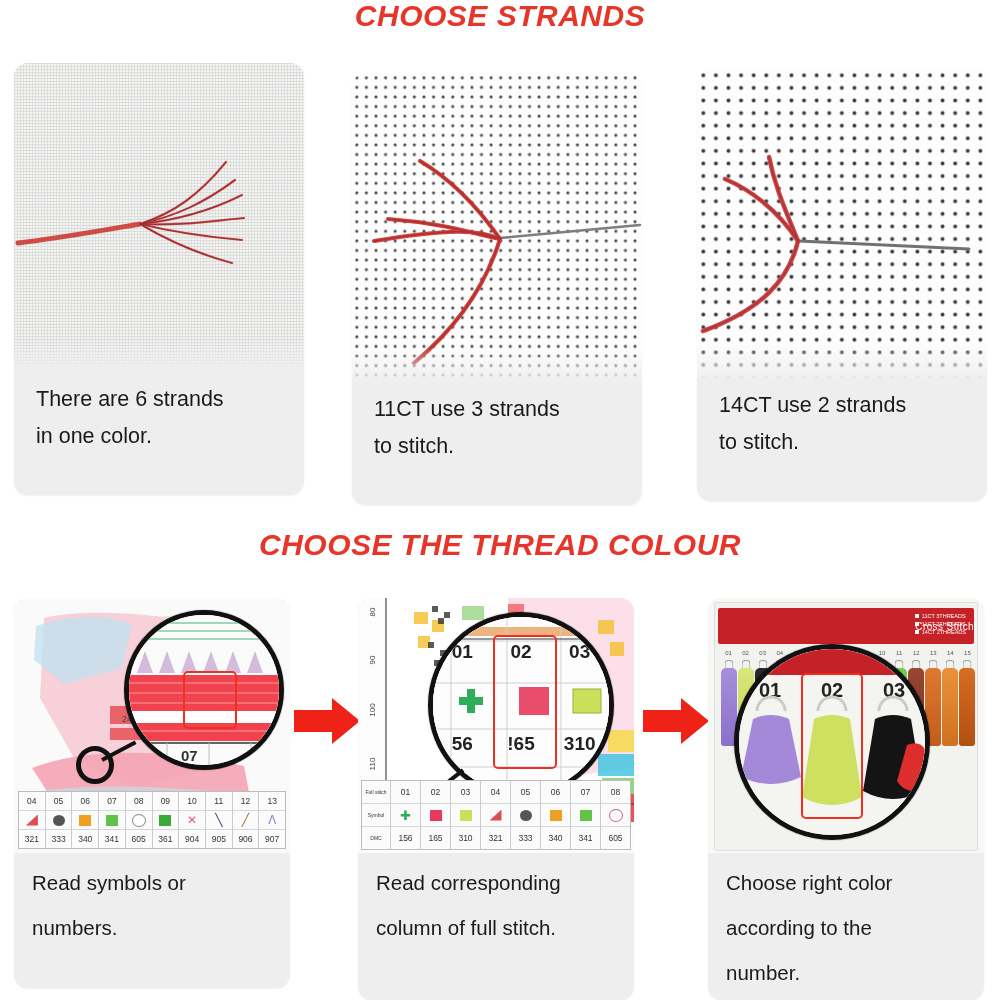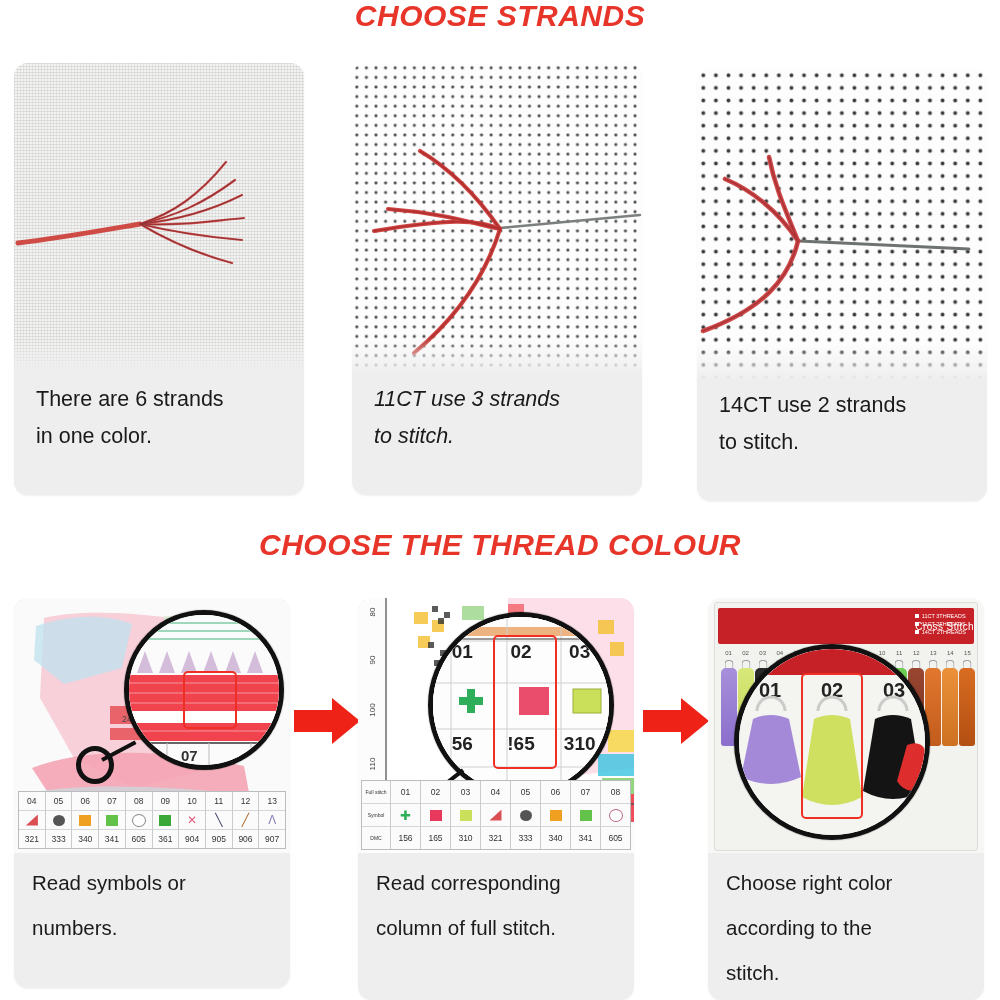--- a/index.html
+++ b/index.html
@@ -40,21 +40,21 @@
     position: absolute;
     left: 22px; right: 14px;
     color: #1a1a1a;
     font-size: 21.5px;
     line-height: 37px;
     font-family: "Liberation Sans", sans-serif;
   }
 
   
   #card-strands  { left: 14px;  top: 63px;  width: 290px; height: 432px; }
-  #card-11ct     { left: 352px; top: 63px;  width: 290px; height: 432px; font-style: italic; }
+  #card-11ct     { left: 352px; top: 73px;  width: 290px; height: 432px; }
   #card-14ct     { left: 697px; top: 69px;  width: 290px; height: 432px; }
   #card-strands .photo, #card-11ct .photo, #card-14ct .photo { height: 310px; }
   #card-strands .caption, #card-11ct .caption, #card-14ct .caption { top: 318px; }
 
   
   #card-read   { left: 14px;  top: 598px;  width: 276px; height: 390px; }
   #card-find   { left: 358px; top: 598px;  width: 276px; height: 402px; }
   #card-choose { left: 708px; top: 598px;  width: 276px; height: 402px; }
   #card-read .photo, #card-find .photo, #card-choose .photo { height: 255px; }
   #card-read .caption, #card-find .caption, #card-choose .caption { top: 262px; left:18px; font-size:20.5px; line-height:45px;}
@@ -671,17 +671,17 @@
               <path d="M168 96 q16 -6 20 10 l-4 34 q-18 6 -26 -8 z" fill="#dd2d2d"></path>
             </g>
           </svg>
           <div class="redbox" style="left:62px; top:24px; width:58px; height:142px;"></div>
         </div>
       </div>
     </div>
     <div class="caption">
       <div>Choose right color</div>
       <div>according to the</div>
-      <div>stitch.</div>
+      <div>number.</div>
     </div>
   </div>
 
 </div>
 
 </body></html>

